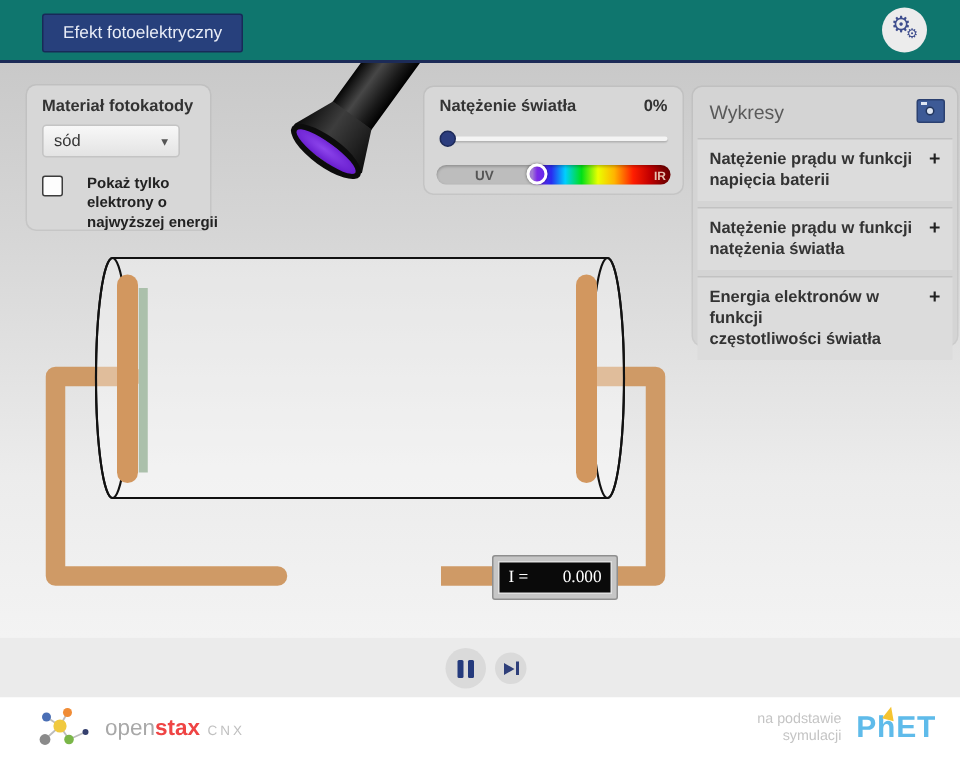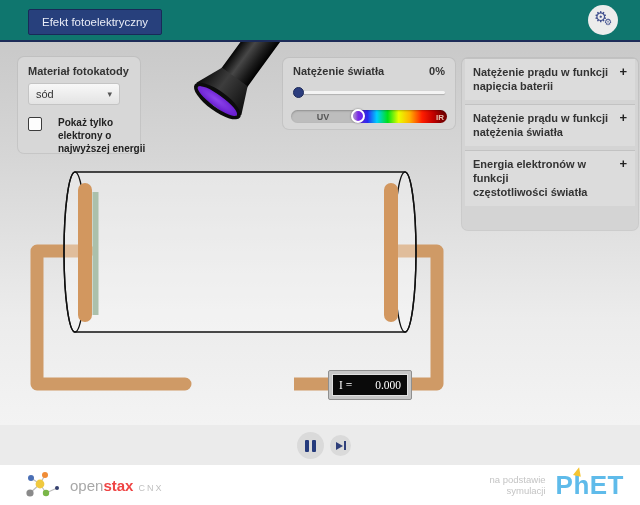--- a/index.html
+++ b/index.html
@@ -119,21 +119,21 @@
     border-left:7px solid #2f3f7a;}
   .step-bar{width:2px;height:9px;background:#2f3f7a;margin-left:1px;}
   
   .footer{position:absolute;top:465px;left:0;width:640px;height:40px;background:#ffffff;z-index:2;}
   .osx{position:absolute;left:26px;top:0;height:40px;display:flex;align-items:center;gap:8px;}
   .osx-text{font-size:15px;color:#a8a8a8;}
   .osx-text b{color:#ef4444;}
   .osx-cnx{font-size:9px;color:#c0c0c0;letter-spacing:2px;margin-left:5px;}
   .phet-wrap{position:absolute;right:16px;top:0;height:40px;display:flex;align-items:center;gap:10px;}
   .credit{font-size:9.5px;color:#c4c4c4;line-height:11px;text-align:right;}
-  .phet-logo{position:relative;font-size:26px;font-weight:bold;color:#5fbbea;letter-spacing:.5px;
+  .phet-logo{position:relative;font-size:20px;font-weight:bold;color:#5fbbea;letter-spacing:.5px;
     font-family:"Liberation Sans",sans-serif;}
   .phet-flame{position:absolute;left:18px;top:-3px;width:0;height:0;
     border-left:4px solid transparent;border-right:4px solid transparent;
     border-bottom:9px solid #f5c431;transform:rotate(14deg);}
 </style>
 </head>
 <body>
 
 <div class="header">
   <div class="tab">Efekt fotoelektryczny</div>
@@ -191,20 +191,27 @@
       <div class="islider-knob"></div>
     </div>
     <div class="wslider">
       <span class="uv-label">UV</span>
       <span class="ir-label">IR</span>
       <div class="wknob"></div>
     </div>
   </div>
 
   <div class="panel graphs">
+    <div class="g-head">
+      <div class="g-title">Wykresy</div>
+      <div class="camera-btn">
+        <span class="camera-notch"></span>
+        <span class="camera-lens"></span>
+      </div>
+    </div>
     <div class="graph-item">
       <div class="graph-item-label">Natężenie prądu w funkcji
 napięcia baterii</div>
       <span class="plus">+</span>
     </div>
     <div class="graph-item">
       <div class="graph-item-label">Natężenie prądu w funkcji
 natężenia światła</div>
       <span class="plus">+</span>
     </div>

